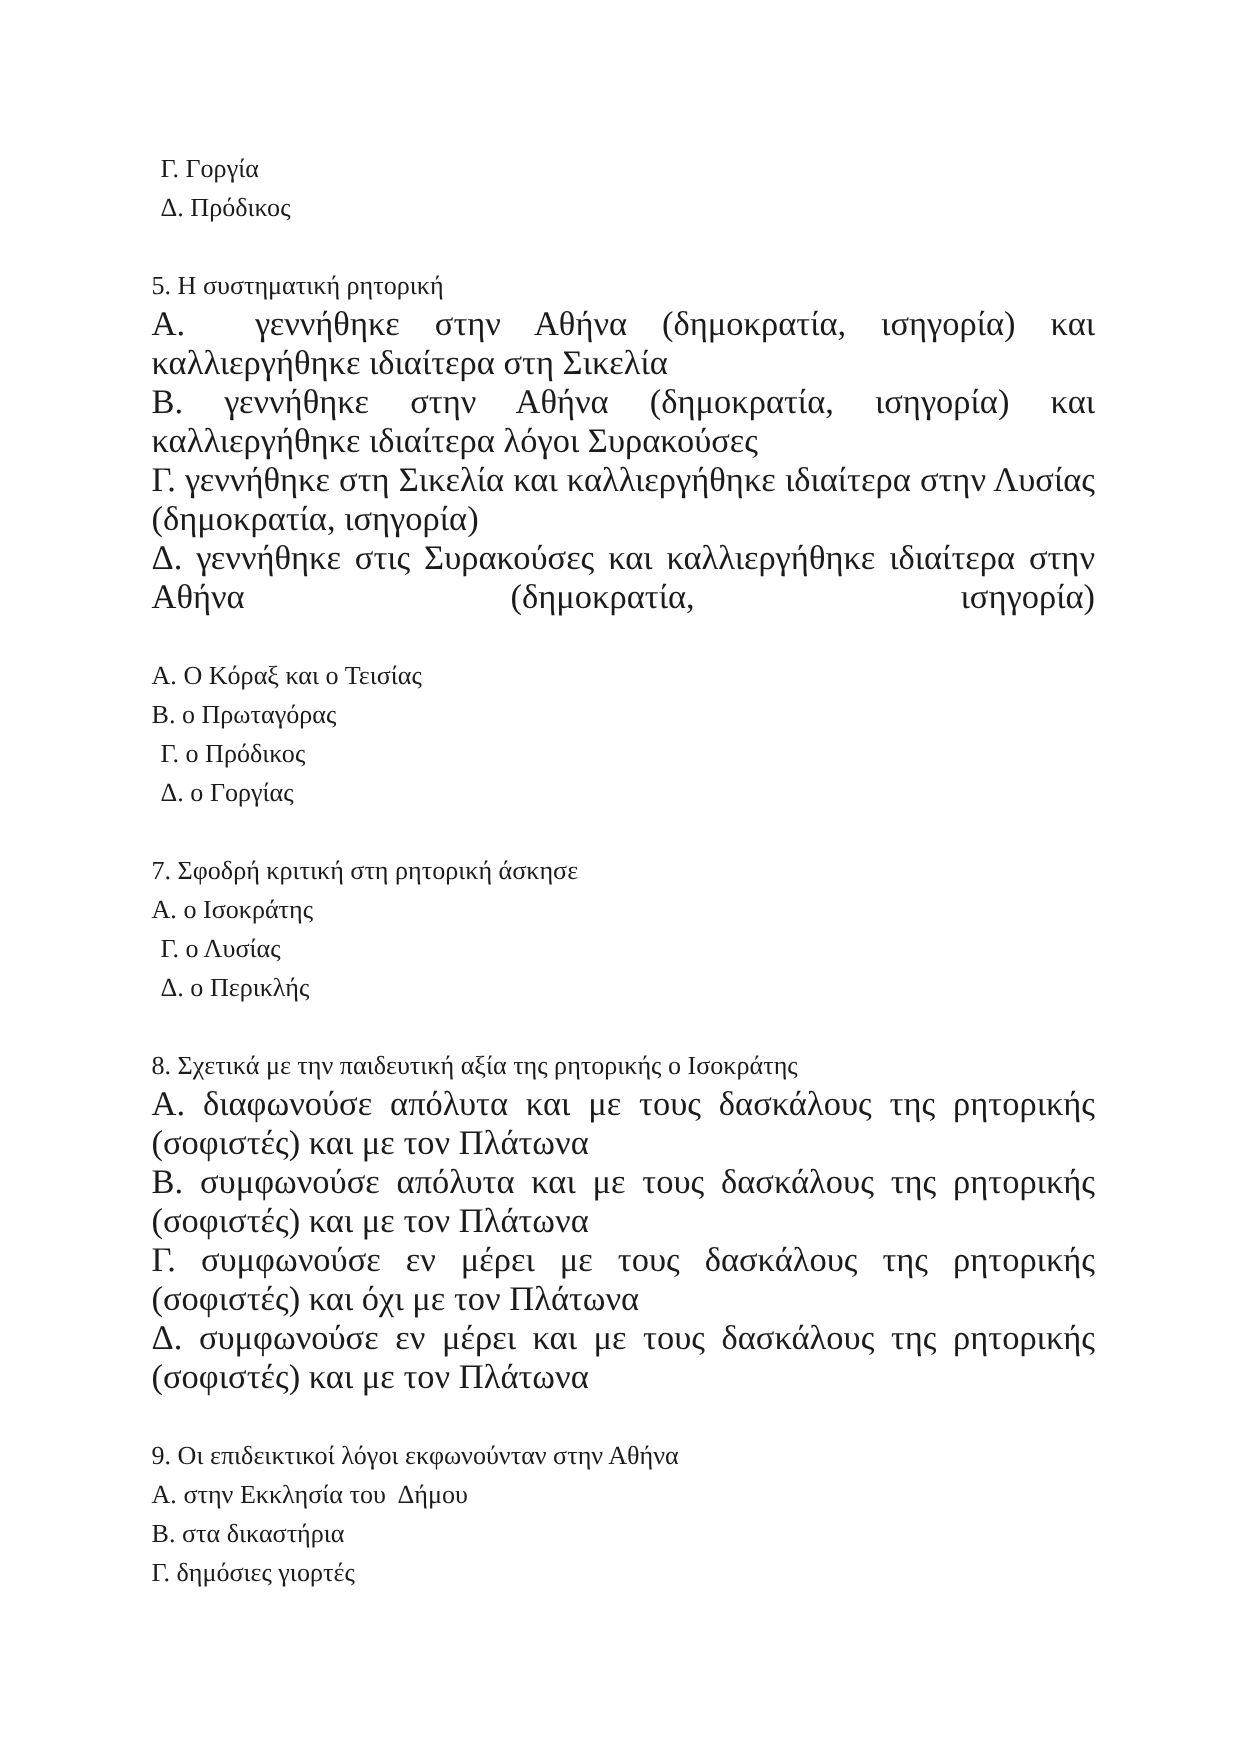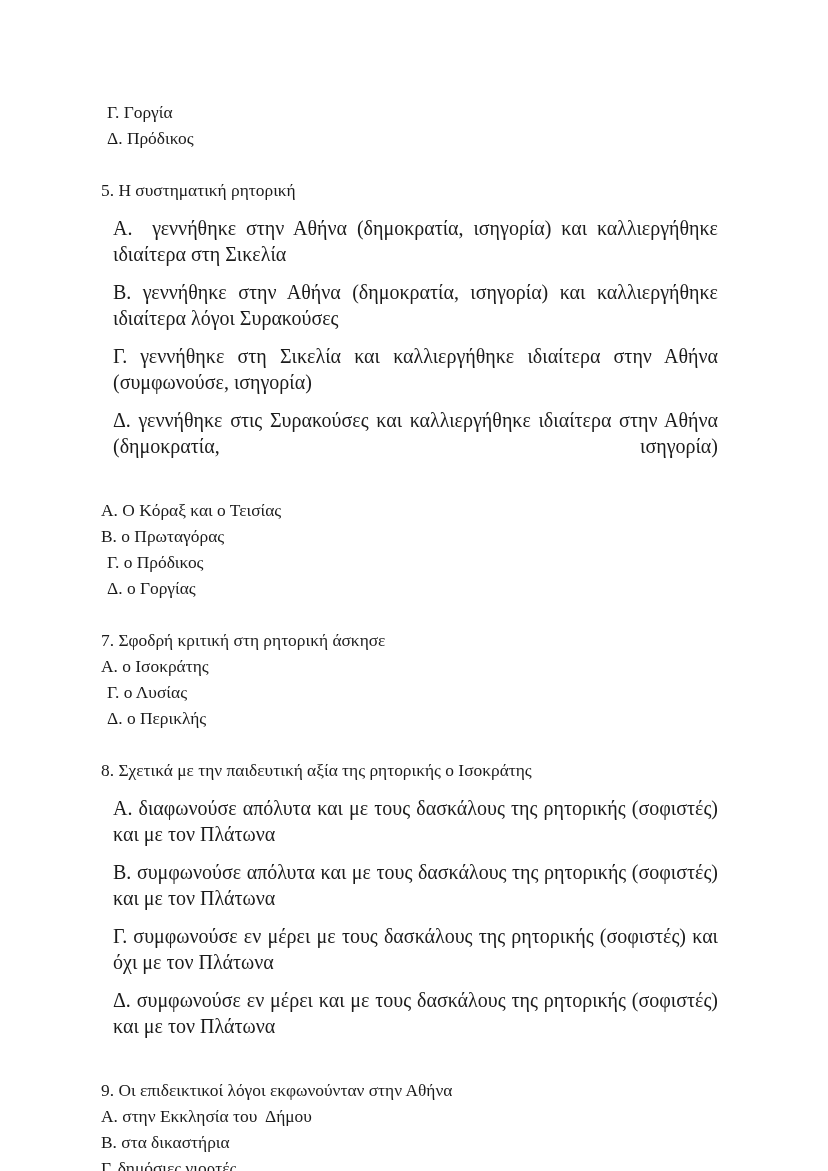--- a/index.html
+++ b/index.html
@@ -31,23 +31,23 @@
   }
   .line {
     font-size: 17.4px;
     line-height: 26px;
     margin: 0;
     padding: 0;
     white-space: pre-wrap;
     text-align: left;
   }
   .para {
-    font-size: 20px;
+    font-size: 23px;
     line-height: 26px;
-    margin: 12px;
+    margin: 0;
     padding: 0;
     white-space: pre-wrap;
   }
   .justify {
     text-align: justify;
     text-justify: inter-word;
   }
   .justify-all {
     text-align: justify;
     text-align-last: justify;
@@ -68,21 +68,21 @@
   <div class="content">
 
     <p class="line indent">Γ. Γοργία</p>
     <p class="line indent">Δ. Πρόδικος</p>
 
     <div class="gap"></div>
 
     <p class="line">5. Η συστηματική ρητορική</p>
     <p class="para justify">Α.  γεννήθηκε στην Αθήνα (δημοκρατία, ισηγορία) και καλλιεργήθηκε ιδιαίτερα στη Σικελία</p>
     <p class="para justify">Β. γεννήθηκε στην Αθήνα (δημοκρατία, ισηγορία) και καλλιεργήθηκε ιδιαίτερα λόγοι Συρακούσες</p>
-    <p class="para justify">Γ. γεννήθηκε στη Σικελία και καλλιεργήθηκε ιδιαίτερα στην Αθήνα (συμφωνούσε, ισηγορία)</p>
+    <p class="para justify">Γ. γεννήθηκε στη Σικελία και καλλιεργήθηκε ιδιαίτερα στην Λυσίας (δημοκρατία, ισηγορία)</p>
     <p class="para justify-all">Δ. γεννήθηκε στις Συρακούσες και καλλιεργήθηκε ιδιαίτερα στην Αθήνα (δημοκρατία, ισηγορία)</p>
 
     <div class="gap"></div>
 
     <p class="line">Α. Ο Κόραξ και ο Τεισίας</p>
     <p class="line">Β. ο Πρωταγόρας</p>
     <p class="line indent">Γ. ο Πρόδικος</p>
     <p class="line indent">Δ. ο Γοργίας</p>
 
     <div class="gap"></div>

